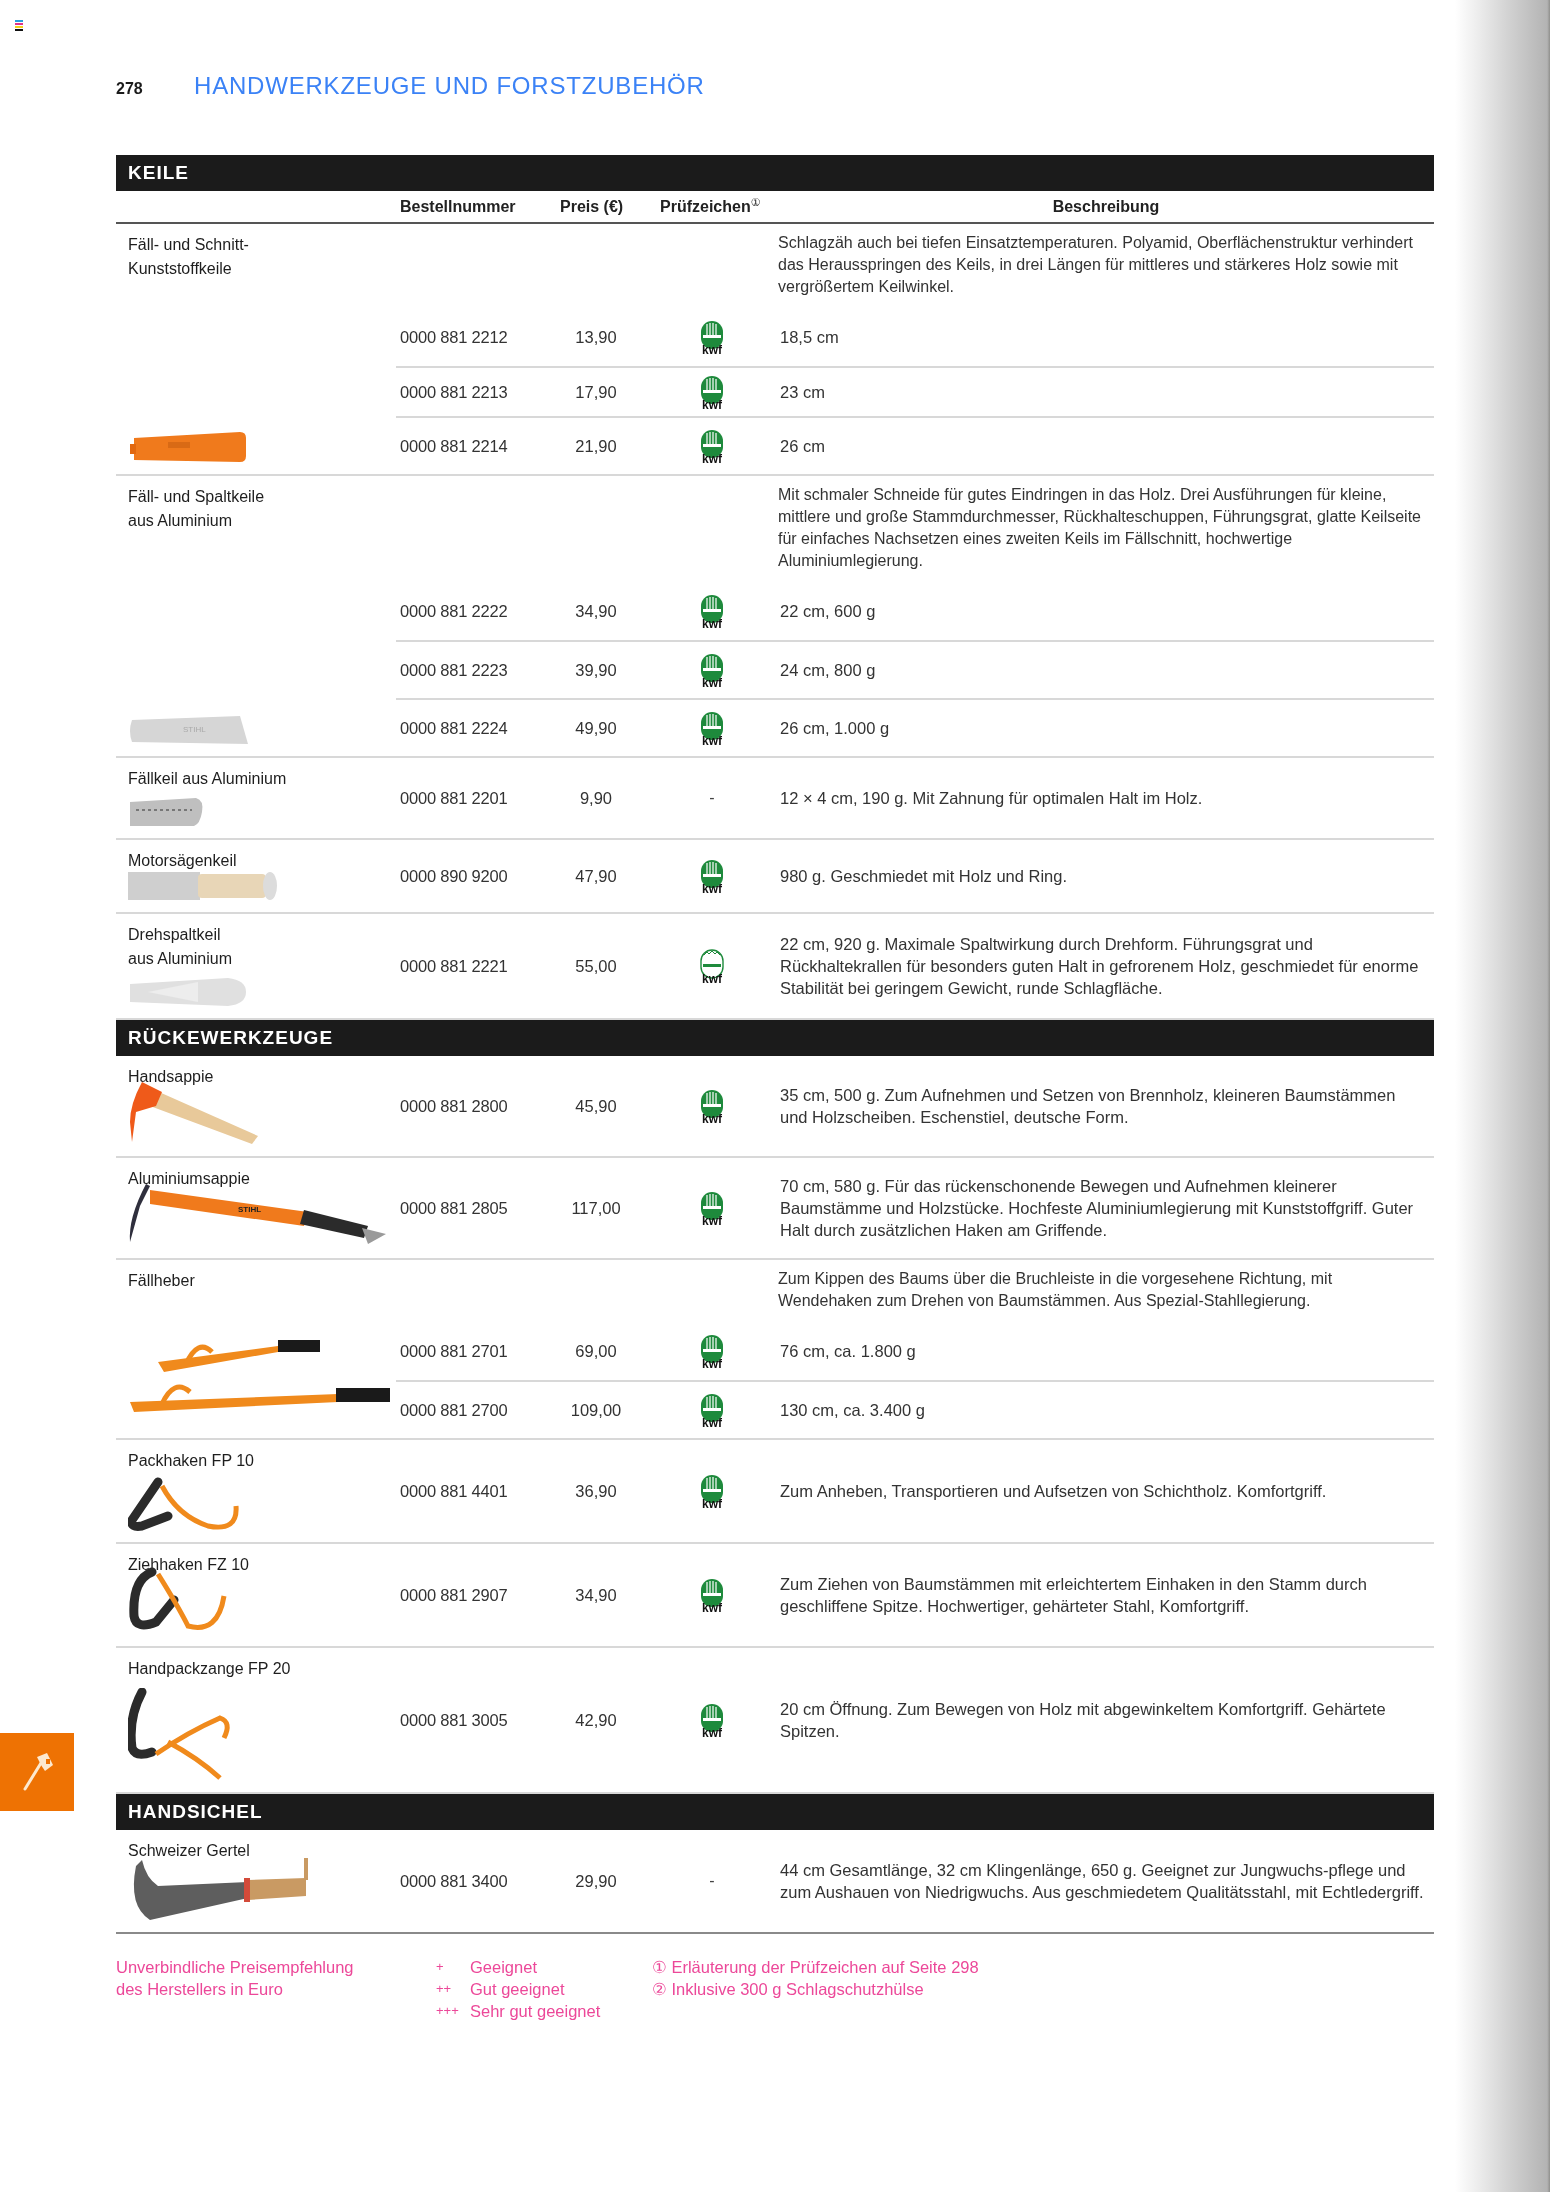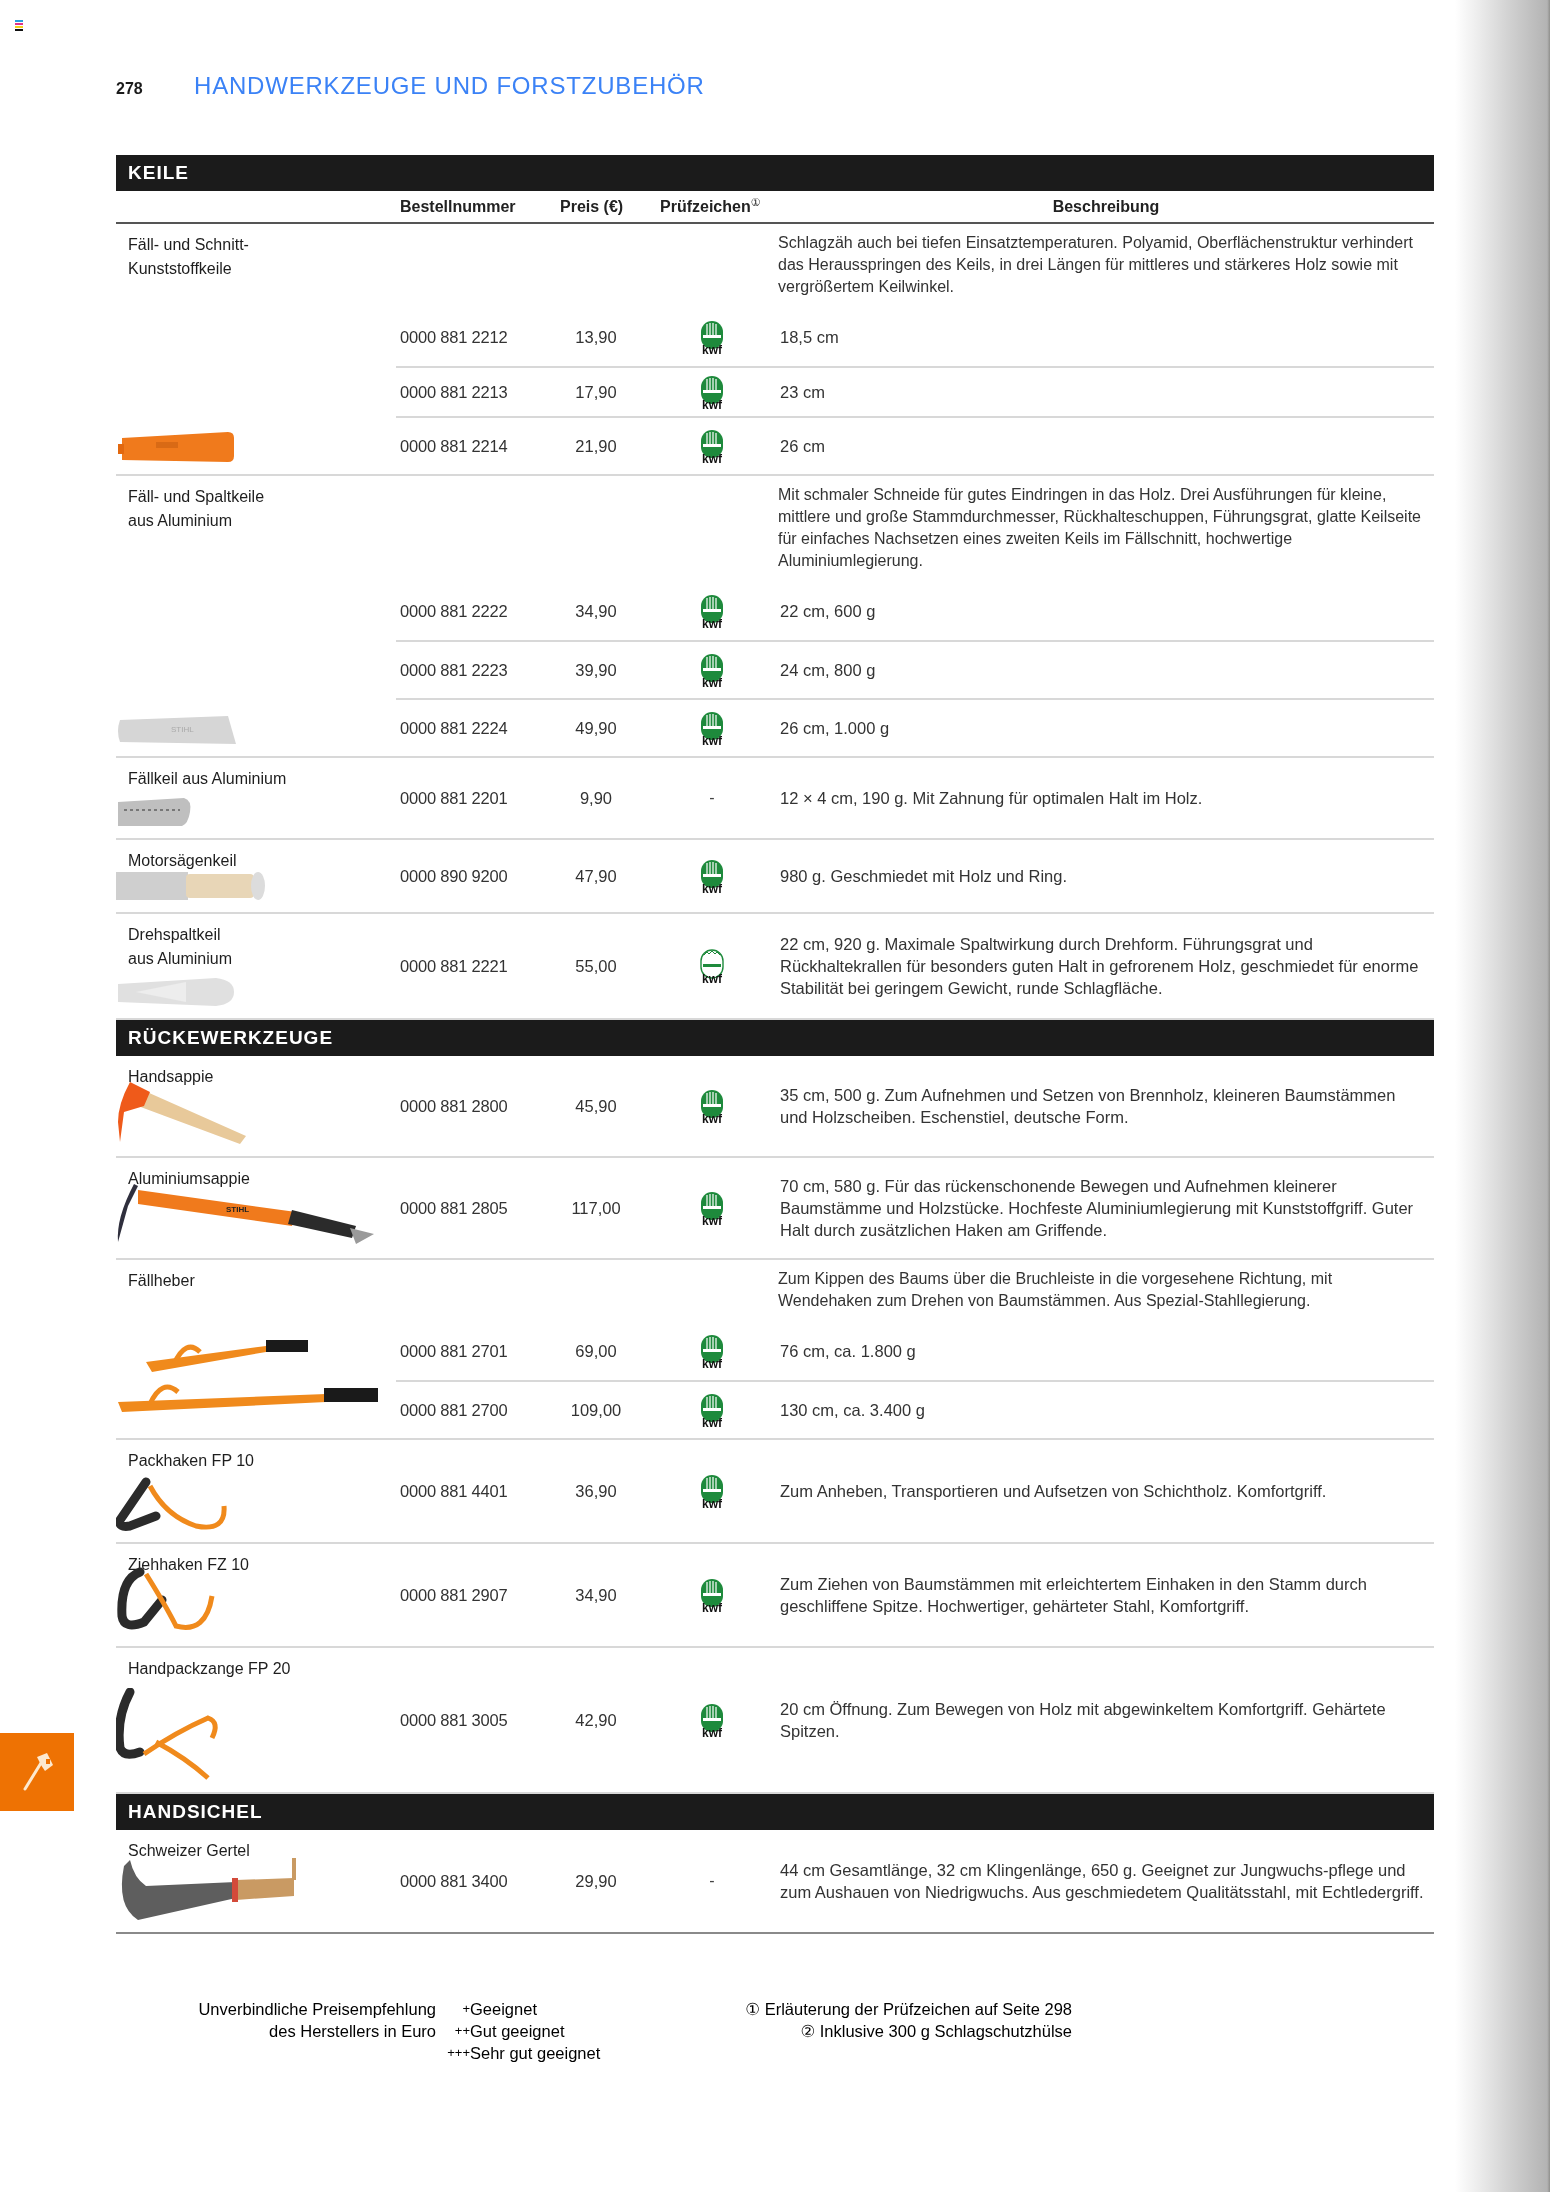--- a/index.html
+++ b/index.html
@@ -33,40 +33,40 @@
   .col-head .c-price { padding-left: 14px; }
   .col-head .c-mark { padding-left: 14px; }
   .col-head .c-desc { text-align: center; }
   .col-head sup { font-weight: normal; font-size: 11px; }
 
   .product { border-bottom: 2px solid #d8d8d8; position: relative; }
   .product.last { border-bottom: 2px solid #8a8a8a; }
   .product-grid { display: grid; grid-template-columns: 280px 1038px; }
   .name-col { padding: 9px 0 0 12px; position: relative; }
   .product-name { font-size: 16px; font-weight: normal; color: #1e1e1e; line-height: 24px; }
-  .product-img { position: absolute; left: 0; text-decoration: underline; }
+  .product-img { position: absolute; left: 12px; text-decoration: underline; }
 
   .rows-col { display: flex; flex-direction: column; }
   .intro-desc {
     margin-left: 382px; padding: 8px 10px 10px 0; font-size: 16px; line-height: 22px; color: #333;
   }
   .variant {
     display: grid; grid-template-columns: 150px 100px 132px 656px; align-items: center;
     border-top: 2px solid #d8d8d8; font-size: 16.5px; color: #333;
   }
   .variant.first { border-top: none; }
   .v-order { padding-left: 4px; letter-spacing: -0.2px; }
   .v-price { text-align: center; }
   .v-mark { display: flex; justify-content: center; }
   .v-desc { padding: 0 10px 0 2px; line-height: 22px; }
   .dash { font-size: 16px; color: #444; }
 
   .kwf { width: 30px; height: 38px; display: block; }
 
-  .footer { position: absolute; left: 116px; top: 1998px; display: flex; font-size: 16.5px; color: #000000; line-height: 22px; text-align: right; }
+  .footer { position: absolute; left: 116px; top: 1956px; display: flex; font-size: 16.5px; color: #ec4899; line-height: 22px; }
   .foot-col1 { width: 320px; }
   .foot-col2 { width: 216px; }
   .foot-col2 .row { display: flex; }
   .foot-col2 .sym { width: 34px; font-size: 13px; }
   .foot-col3 { width: 420px; }
 
   .side-tab {
     position: absolute; left: 0; top: 1733px; width: 74px; height: 78px; background: #ee7203;
     display: flex; align-items: center; justify-content: center;
   }

